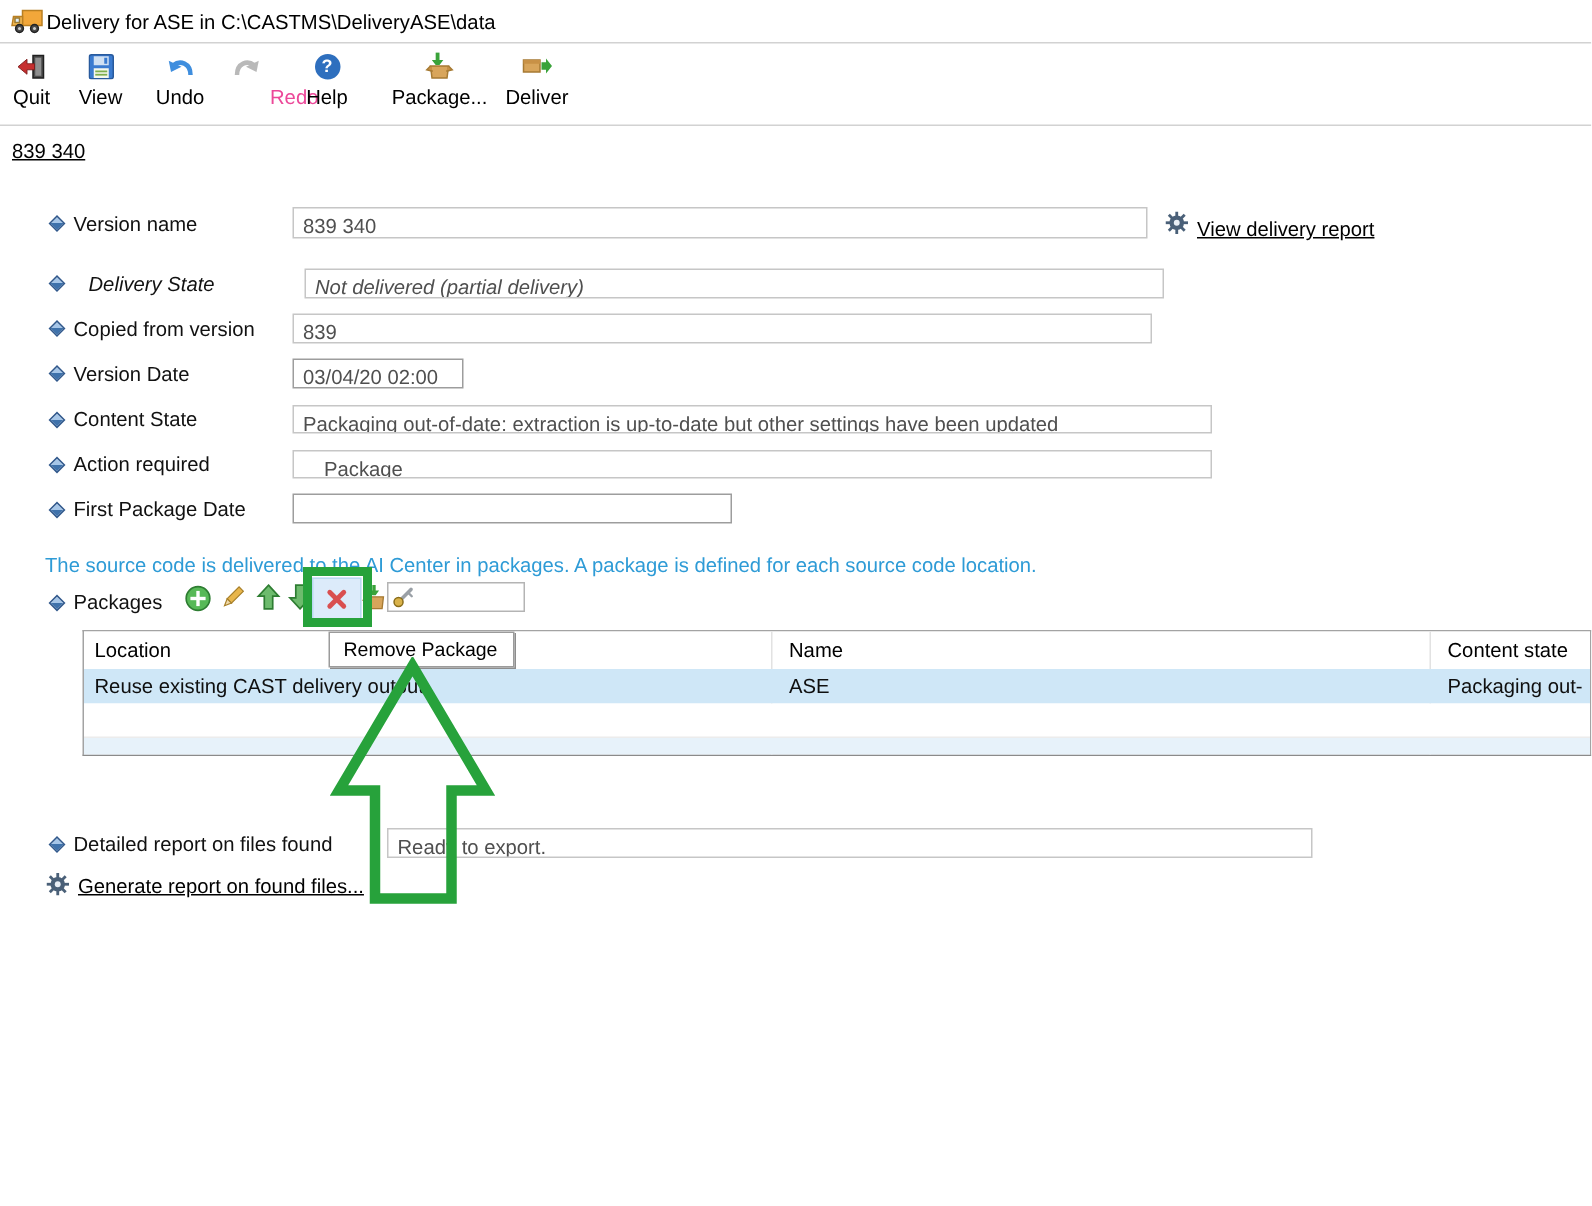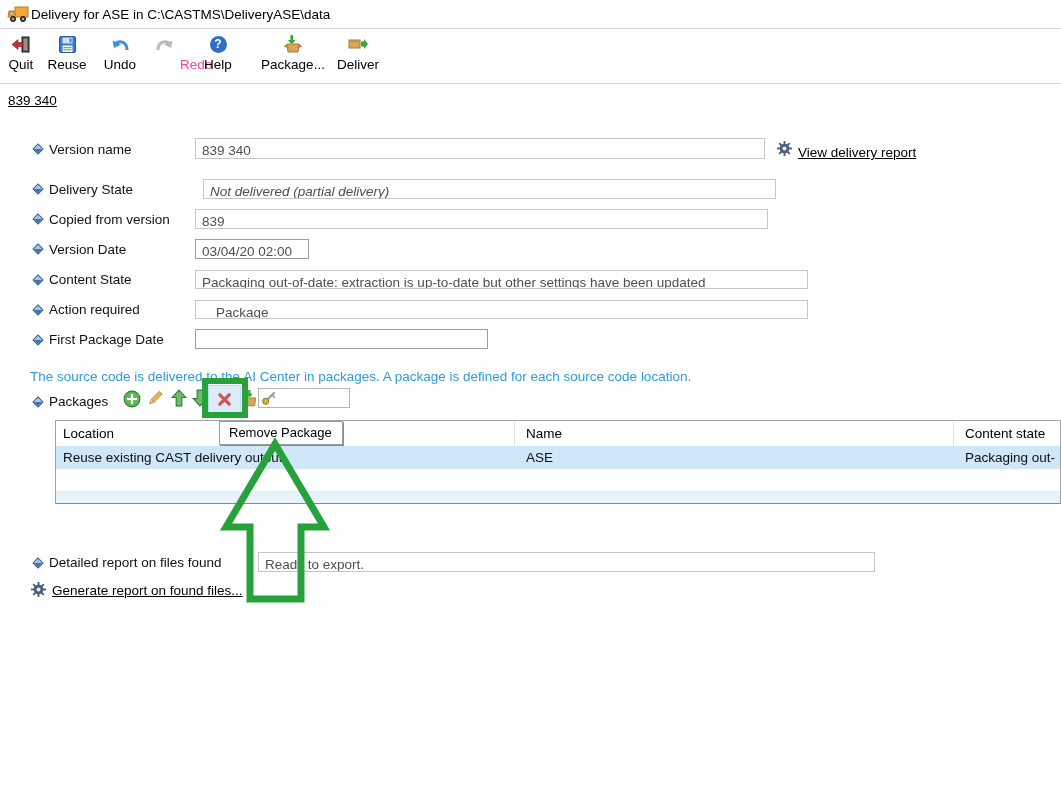--- a/index.html
+++ b/index.html
@@ -91,21 +91,21 @@
     <div class="ticon">
       <svg width="17" height="17" viewBox="0 0 17 17">
         <rect x="0.5" y="0.5" width="16" height="16" rx="1.5" fill="#3a7bd0" stroke="#285a9d"></rect>
         <rect x="3.5" y="1.5" width="10" height="6" fill="#cfe0f3"></rect>
         <rect x="10.5" y="2.5" width="2" height="4" fill="#3a7bd0"></rect>
         <rect x="3.5" y="9.5" width="10" height="6.5" fill="#f5f8ee"></rect>
         <rect x="4.5" y="11" width="8" height="1.2" fill="#7fae4e"></rect>
         <rect x="4.5" y="13.2" width="8" height="1.2" fill="#7fae4e"></rect>
       </svg>
     </div>
-    <div class="tlabel">Reuse</div>
+    <div class="tlabel">View</div>
   </div>
 
   <div class="tbtn" style="left:96px; width:48px;">
     <div class="ticon">
       <svg width="19" height="17" viewBox="0 0 19 17">
         <path d="M16 14 C16 6, 9 4, 4.5 7.5" fill="none" stroke="#3f8ede" stroke-width="3"></path>
         <polygon points="1.5,4.5 3,12 10,8.5" fill="#3f8ede"></polygon>
       </svg>
     </div>
     <div class="tlabel">Undo</div>
@@ -165,21 +165,21 @@
         <rect x="0" y="7" width="16" height="2"></rect>
       <rect x="7" y="0" width="2" height="16" transform="rotate(45 8 8)"></rect>
       <rect x="7" y="0" width="2" height="16" transform="rotate(-45 8 8)"></rect>
       <circle cx="8" cy="8" r="5.2"></circle>
     </g>
     <circle cx="8" cy="8" r="2.1" fill="#e8eef5"></circle>
   </svg>
   <a class="ilink" style="left:798px; top:145px;">View delivery report</a>
 
   <span class="diamond" style="left:34px; top:185px;"></span>
-  <span class="flabel" style="left:49px; top:182px;">Delivery State</span>
+  <span class="flabel" style="left:59px; top:182px;font-style:italic;">Delivery State</span>
   <div class="ffield" style="left:203px; top:179px; width:573px; height:20px;font-style:italic;">Not delivered (partial delivery)</div>
 
   <span class="diamond" style="left:34px; top:215px;"></span>
   <span class="flabel" style="left:49px; top:212px;">Copied from version</span>
   <div class="ffield" style="left:195px; top:209px; width:573px; height:20px;">839</div>
 
   <span class="diamond" style="left:34px; top:245px;"></span>
   <span class="flabel" style="left:49px; top:242px;">Version Date</span>
   <div class="ffield darkb" style="left:195px; top:239px; width:114px; height:20px;">03/04/20 02:00</div>
 

